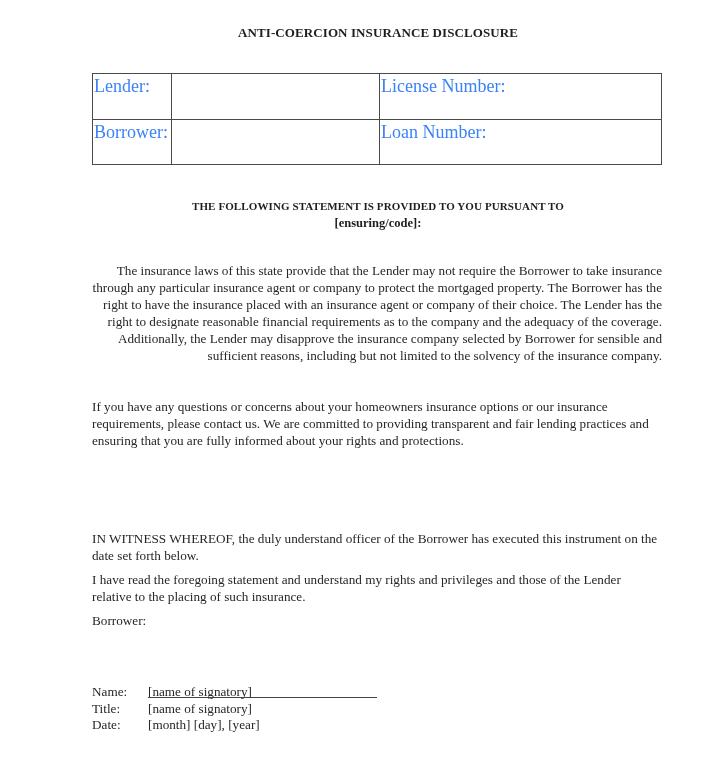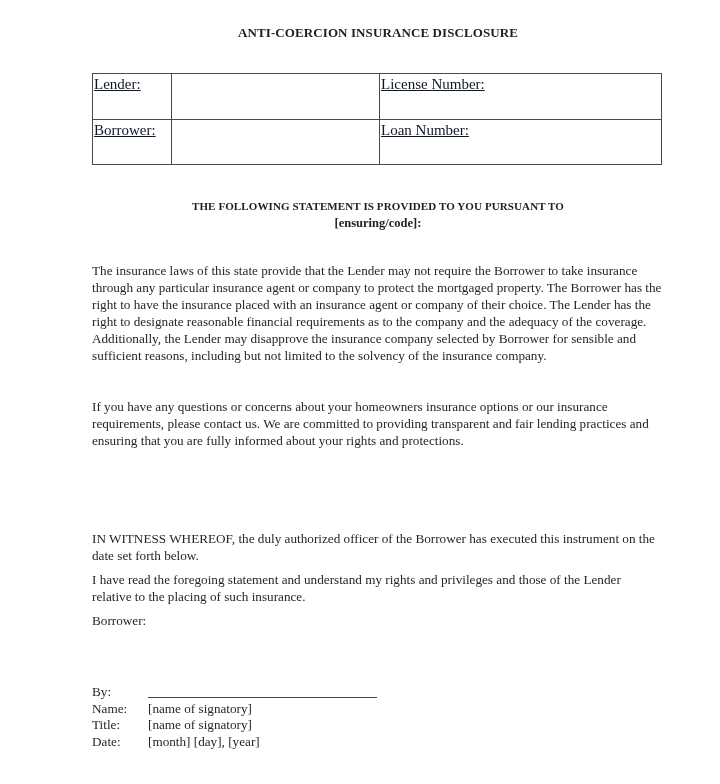--- a/index.html
+++ b/index.html
@@ -31,23 +31,22 @@
       letter-spacing: 0.1px;
       color: #1e1e1e;
     }
     .info-table {
       position: absolute;
       left: 74px;
       top: 73px;
       width: 570px;
       height: 92px;
       border-collapse: collapse;
-      font-size: 15px;
-      color: #0f172a;
-      text-decoration: underline;
+      font-size: 18px;
+      color: #3b82f6;
     }
     .info-table td {
       border: 1.5px solid #4a4a4a;
       vertical-align: top;
       padding: 2px 1px 0 1px;
       height: 42px;
     }
     .info-table td.c1 { width: 76px; }
     .info-table td.c2 { width: 208px; }
     .info-table td.c3 { width: 282px; }
@@ -75,21 +74,21 @@
 
     .para {
       position: absolute;
       left: 74px;
       width: 570px;
       font-size: 13.2px;
       line-height: 17px;
       color: #262626;
       margin: 0;
     }
-    .p1 { top: 262px; }
+    .p1 { top: 262px; text-align: right; }
     .p2 { top: 398px; }
     .p3 { top: 464px; }
     .p4 { top: 530px; }
     .p5 { top: 571px; }
     .p6 { top: 612px; }
     .p7 { top: 636px; }
 
     .sig-block {
       position: absolute;
       left: 74px;
@@ -139,29 +138,26 @@
   </tbody>
     </table>
 
   <div class="stmt-heading">
     <span class="line1">THE FOLLOWING STATEMENT IS PROVIDED TO YOU PURSUANT TO</span>
     <span class="line2">[ensuring/code]:</span>
   </div>
 
   <p class="para p1">The insurance laws of this state provide that the Lender may not require the Borrower to take insurance through any particular insurance agent or company to protect the mortgaged property. The Borrower has the right to have the insurance placed with an insurance agent or company of their choice. The Lender has the right to designate reasonable financial requirements as to the company and the adequacy of the coverage. Additionally, the Lender may disapprove the insurance company selected by Borrower for sensible and sufficient reasons, including but not limited to the solvency of the insurance company.</p>
   <p class="para p2">If you have any questions or concerns about your homeowners insurance options or our insurance requirements, please contact us. We are committed to providing transparent and fair lending practices and ensuring that you are fully informed about your rights and protections.</p>
-  <p class="para p4">IN WITNESS WHEREOF, the duly authorized officer of the Borrower has executed this instrument on the date set forth below.</p>
+  <p class="para p4">IN WITNESS WHEREOF, the duly understand officer of the Borrower has executed this instrument on the date set forth below.</p>
   <p class="para p5">I have read the foregoing statement and understand my rights and privileges and those of the Lender relative to the placing of such insurance.</p>
   <p class="para p6">Borrower:</p>
 
   <div class="sig-block">
     <div class="sig-line"></div>
-    <div class="sig-row">
-      <span class="sig-label">By:</span>
-    </div>
     <div class="sig-row">
       <span class="sig-label">Name:</span>
       <span>[name of signatory]</span>
     </div>
     <div class="sig-row">
       <span class="sig-label">Title:</span>
       <span>[name of signatory]</span>
     </div>
     <div class="sig-row">
       <span class="sig-label">Date:</span>

